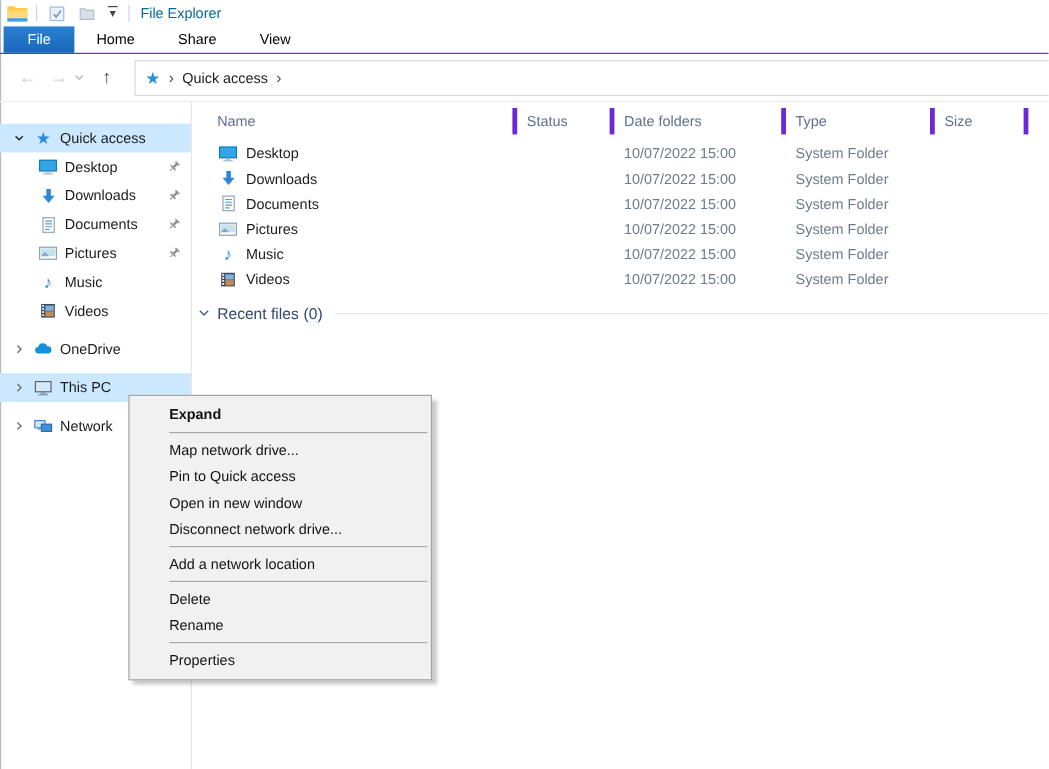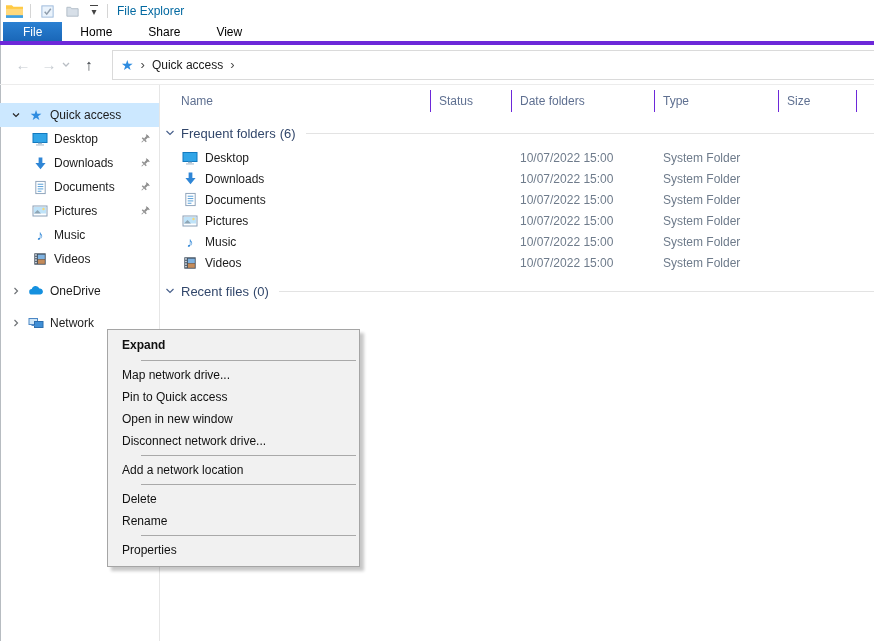--- a/index.html
+++ b/index.html
@@ -10,21 +10,21 @@
 
   
   .titlebar { height:22px; display:flex; align-items:center; padding-left:5px; gap:7px; }
   .qat-sep { width:1px; height:14px; background:#d5d5d5; }
   .qat-btn { background:none; border:none; width:18px; height:18px; display:flex; align-items:center; justify-content:center; padding:0; }
   .qat-caret { background:none; border:none; font-size:10px; color:#444; padding:0 2px; line-height:1; }
   .qat-caret .bar { display:block; width:8px; height:1px; background:#444; margin:0 auto 1px; }
   .win-title { color:#0369a1; margin-left:2px; }
 
   
-  .ribbon-tabs { height:23px; display:flex; align-items:stretch; border-bottom:4px solid #6d28d9; }
+  .ribbon-tabs { height:23px; display:flex; align-items:stretch; border-bottom:1px solid #6d28d9; }
   .tab { border:none; background:none; padding:0 18px; color:#000000; font-size:12px; }
   .tab.file { background:linear-gradient(#2a80d2,#1a67b8); color:#fff; margin-left:3px; padding:0 20px; }
 
   
   .navbar { height:40px; display:flex; align-items:center; padding-left:10px; border-bottom:1px solid #ececec; }
   .nav-btn { background:none; border:none; width:26px; font-size:15px; line-height:1; padding:0; text-align:center; }
   .nav-btn.disabled { color:#c6cbd1; }
   .nav-btn.up { color:#3a3f45; }
   .nav-caret-btn { background:none; border:none; width:14px; padding:0; }
   .addressbar { flex:1; height:30px; border:1px solid #dadada; margin-left:10px; margin-right:-2px;
@@ -42,39 +42,39 @@
   .side-item.mt8 { margin-top:8px; }
   .expander { width:16px; height:16px; margin-right:4px; display:flex; align-items:center; justify-content:center; flex:none; }
   .s-icon { width:16px; height:16px; margin-right:6px; display:flex; align-items:center; justify-content:center; flex:none; }
   .s-label { color:#1c1c1c; white-space:nowrap; }
   .pin { margin-left:auto; margin-right:8px; width:12px; height:12px; flex:none; }
   .note { color:#2f86d6; font-size:14px; line-height:1; }
 
   .main { flex:1; padding-top:4px; position:relative; }
   .grid { display:grid; grid-template-columns:271px 81px 143px 124px 78px 1fr; }
   .headers { height:24px; align-items:center; color:#5f7091; }
-  .hcell { border-right:1px solid #6d28d9; height:22px; line-height:22px; padding-left:8px; }
+  .hcell { border-right:4px solid #6d28d9; height:22px; line-height:22px; padding-left:8px; }
   .hcell.first { padding-left:21px; }
   .hcell.filler { border-right:none; }
 
   .group-hdr { margin:10px 0 0 5px; height:20px; display:flex; align-items:center; color:#32476b; font-size:13px; }
   .g-chev { margin-right:6px; display:flex; }
   .g-count { margin-left:4px; }
   .g-line { flex:1; border-top:1px solid #e3e3e3; margin-left:10px; }
 
   .rows { margin-top:4px; }
   .frow { height:21px; align-items:center; color:#6e7b8b; }
   .cell-name { display:flex; align-items:center; padding-left:22px; gap:7px; color:#1c1c1c; }
   .cell { padding-left:8px; }
   .r-icon { width:16px; height:16px; display:flex; align-items:center; justify-content:center; flex:none; }
 
   
   .ctx { position:absolute; left:107px; top:329px; width:253px; background:#f1f1f1;
          border:1px solid #a5a5a5; box-shadow:4px 4px 3px rgba(0,0,0,0.22); padding:3px 0 5px; z-index:10; }
-  .mi { height:22px; line-height:22px; padding-left:14px; color:#111; }
+  .mi { height:22px; line-height:22px; padding-left:33px; color:#111; }
   .mi.bold { font-weight:bold; height:24px; line-height:24px; }
   .msep { border-top:1px solid #a9a9a9; margin:3px 3px 3px 33px; }
 
   svg { display:block; }
 </style>
 </head>
 <body>
 
 <div class="window">
 
@@ -258,20 +258,35 @@
             </svg>
         </span>
         <span class="s-icon">
           <svg width="16" height="16" viewBox="0 0 16 16">
               <path d="M4 11.5a2.7 2.7 0 0 1-.2-5.4 4 4 0 0 1 7.6-.6 2.7 2.7 0 0 1 .9 6z" fill="#1490df"></path>
             </svg>
         </span>
         <span class="s-label">OneDrive</span>
       </div>
 
+      <div class="side-item mt8 selected">
+        <span class="expander">
+          <svg width="10" height="10" viewBox="0 0 10 10">
+              <path d="M3.5 2l3 3-3 3" stroke="#6f7377" fill="none" stroke-width="1.2"></path>
+            </svg>
+        </span>
+        <span class="s-icon">
+          <svg width="16" height="16" viewBox="0 0 16 16">
+              <rect x="1.5" y="3" width="13" height="8.5" fill="#d6e9f8" stroke="#5b6670"></rect>
+              <rect x="5.5" y="12" width="5" height="1.2" fill="#8a99a8"></rect>
+              <rect x="4" y="13.4" width="8" height="1.1" fill="#8a99a8"></rect>
+            </svg>
+        </span>
+        <span class="s-label">This PC</span>
+      </div>
 
       <div class="side-item mt8">
         <span class="expander">
           <svg width="10" height="10" viewBox="0 0 10 10">
               <path d="M3.5 2l3 3-3 3" stroke="#6f7377" fill="none" stroke-width="1.2"></path>
             </svg>
         </span>
         <span class="s-icon">
           <svg width="16" height="16" viewBox="0 0 16 16">
               <rect x="1" y="3.5" width="8.5" height="6" fill="#cfe6f7" stroke="#4c87c5"></rect>
@@ -287,30 +302,20 @@
 
       <div class="grid headers">
         <div class="hcell first">Name</div>
         <div class="hcell">Status</div>
         <div class="hcell">Date folders</div>
         <div class="hcell">Type</div>
         <div class="hcell">Size</div>
         <div class="hcell filler"></div>
       </div>
 
-      <div class="group-hdr">
-        <span class="g-chev">
-          <svg width="10" height="10" viewBox="0 0 10 10">
-              <path d="M1.5 3l3.5 3.5L8.5 3" stroke="#49618c" fill="none" stroke-width="1.2"></path>
-            </svg>
-        </span>
-        <span>Frequent folders</span>
-        <span class="g-count">(6)</span>
-        <span class="g-line"></span>
-      </div>
 
       <div class="rows">
 
         <div class="grid frow">
           <span class="cell-name">
               <span class="r-icon">
                 <svg width="16" height="16" viewBox="0 0 16 16">
                   <rect x="1" y="2.5" width="14" height="9" fill="#31a5e7" stroke="#1179bf"></rect>
                   <rect x="6" y="11.8" width="4" height="1.4" fill="#a8bccd"></rect>
                   <rect x="4" y="13.4" width="8" height="1.1" fill="#a8bccd"></rect>

